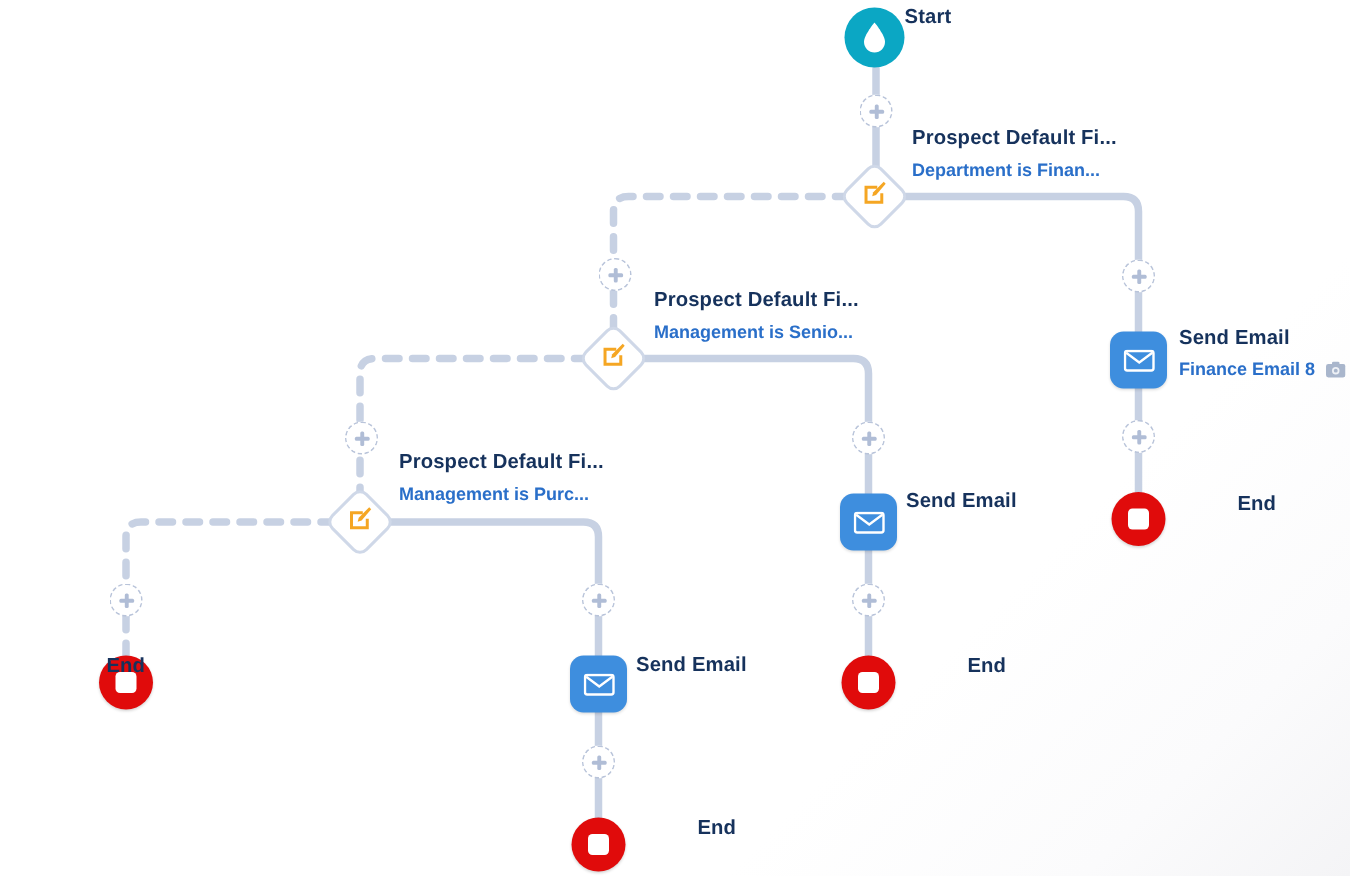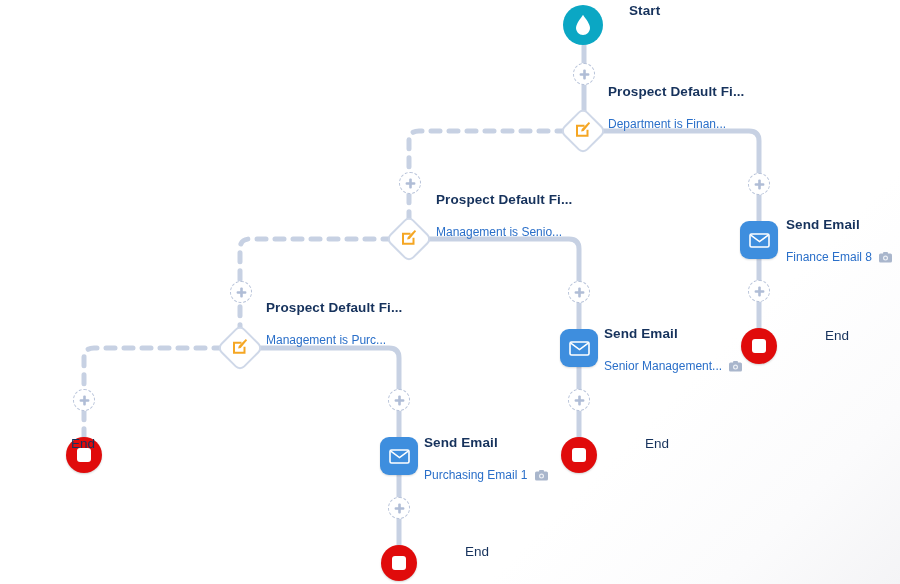--- a/index.html
+++ b/index.html
@@ -71,26 +71,27 @@
   
   .label { position: absolute; white-space: nowrap; }
   .label .title {
     display: block;
     font-size: 13.5px; font-weight: bold; color: #16325c;
     letter-spacing: .1px; line-height: 16px;
   }
   .label .sub {
     display: block;
     font-size: 12px; color: #2a6fc9; line-height: 15px;
-    margin-top: 17px;
+    margin-top: 6px;
+    font-weight: bold;
   }
   .label.right  { text-align: left; }
   .end-label {
     position: absolute; white-space: nowrap;
-    font-size: 13.5px; font-weight: normal; color: #16325c; padding-left: 40px;
+    font-size: 13.5px; font-weight: bold; color: #16325c; padding-left: 40px;
   }
   .cam { display: inline-block; vertical-align: -2px; margin-left: 4px; }
 </style>
 </head>
 <body>
 
 <div id="canvas">
 
   <svg id="wires" viewBox="0 0 900 584" width="900" height="584">
     <g fill="none" stroke="#c7d1e3" stroke-width="5" stroke-linecap="round" stroke-linejoin="round">
@@ -119,21 +120,21 @@
     </g>
   </svg>
 
   <div class="node" style="left:563px; top:5px;">
     <div class="start-dot">
       <svg width="18" height="22" viewBox="0 0 18 22">
         <path d="M9 1 C9 1 2 9.4 2 13.8 C2 17.9 5.1 21 9 21 C12.9 21 16 17.9 16 13.8 C16 9.4 9 1 9 1 Z" fill="#ffffff"></path>
       </svg>
     </div>
   </div>
-  <div class="label right" style="left:629px; top:3px;">
+  <div class="label right" style="left:603px; top:3px;">
     <span class="title">Start</span>
   </div>
 
   <div class="node" style="left:566px; top:114px;">
     <div class="diamond">
       <span class="glyph">
         <svg width="17" height="17" viewBox="0 0 17 17">
           <path d="M1.5 3.5 h8.5 v2 h-6.5 v8 h8.5 v-5 h2 v7 h-12.5 z" fill="#f5a623"></path>
           <path d="M15.6 2.1 l-1.3 -1.3 -7 7 -0.7 2.6 2.6 -0.7 z" fill="#f5a623"></path>
         </svg>
@@ -193,31 +194,20 @@
   <div class="node" style="left:560px; top:329px;">
     <div class="email-box">
       <svg width="21" height="15" viewBox="0 0 21 15">
         <rect x="1" y="1" width="19" height="13" rx="1.5" fill="none" stroke="#ffffff" stroke-width="1.6"></rect>
         <path d="M1.8 2.2 L10.5 8.6 L19.2 2.2" fill="none" stroke="#ffffff" stroke-width="1.6"></path>
       </svg>
     </div>
   </div>
   <div class="label right" style="left:604px; top:326px;">
     <span class="title">Send Email</span>
-    <span class="sub">
-      <span>Senior Management...</span>
-      <span class="cam">
-        <svg width="13" height="11" viewBox="0 0 13 11">
-          <rect x="0" y="1.6" width="13" height="9" rx="1.6" fill="#a9b6cc"></rect>
-          <rect x="4" y="0" width="5" height="2.4" rx="1" fill="#a9b6cc"></rect>
-          <circle cx="6.5" cy="6.1" r="2.5" fill="#eef1f6"></circle>
-          <circle cx="6.5" cy="6.1" r="1.3" fill="#a9b6cc"></circle>
-        </svg>
-      </span>
-    </span>
   </div>
 
   <div class="node" style="left:561px; top:437px;">
     <div class="end-dot">
       <span class="stop"></span>
     </div>
   </div>
   <div class="end-label" style="left:605px; top:436px;">End</div>
 
   <div class="node" style="left:223px; top:331px;">
@@ -238,31 +228,20 @@
   <div class="node" style="left:380px; top:437px;">
     <div class="email-box">
       <svg width="21" height="15" viewBox="0 0 21 15">
         <rect x="1" y="1" width="19" height="13" rx="1.5" fill="none" stroke="#ffffff" stroke-width="1.6"></rect>
         <path d="M1.8 2.2 L10.5 8.6 L19.2 2.2" fill="none" stroke="#ffffff" stroke-width="1.6"></path>
       </svg>
     </div>
   </div>
   <div class="label right" style="left:424px; top:435px;">
     <span class="title">Send Email</span>
-    <span class="sub">
-      <span>Purchasing Email 1</span>
-      <span class="cam">
-        <svg width="13" height="11" viewBox="0 0 13 11">
-          <rect x="0" y="1.6" width="13" height="9" rx="1.6" fill="#a9b6cc"></rect>
-          <rect x="4" y="0" width="5" height="2.4" rx="1" fill="#a9b6cc"></rect>
-          <circle cx="6.5" cy="6.1" r="2.5" fill="#eef1f6"></circle>
-          <circle cx="6.5" cy="6.1" r="1.3" fill="#a9b6cc"></circle>
-        </svg>
-      </span>
-    </span>
   </div>
 
   <div class="node" style="left:381px; top:545px;">
     <div class="end-dot">
       <span class="stop"></span>
     </div>
   </div>
   <div class="end-label" style="left:425px; top:544px;">End</div>
 
   <div class="node" style="left:66px; top:437px;">

